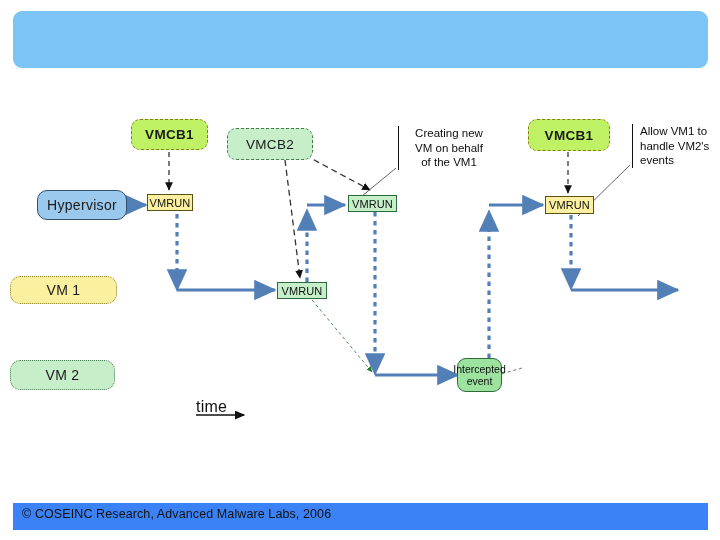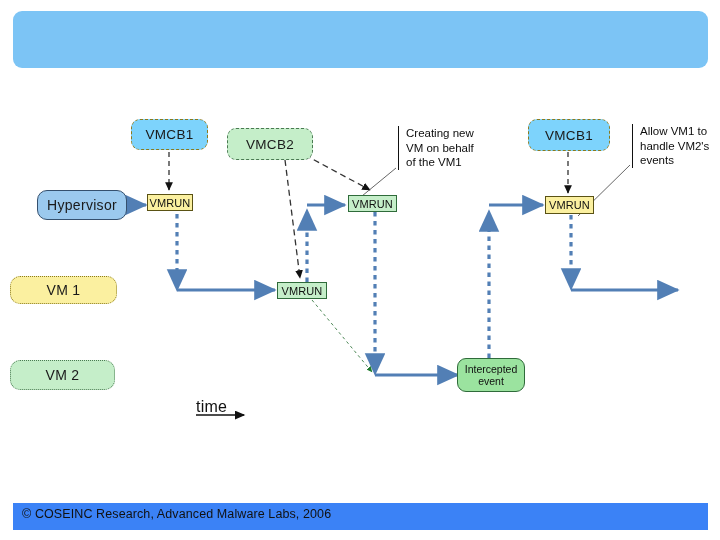--- a/index.html
+++ b/index.html
@@ -92,22 +92,23 @@
     box-sizing: border-box;
     border-radius: 9px;
     display: flex;
     align-items: center;
     justify-content: center;
     font-size: 13.5px;
     color: #1a1a1a;
     letter-spacing: 0.3px;
   }
   .vmcb-yellow {
-    background: #7dd3fc;
+    background: #bef264;
     border: 1.6px dashed #8a7a1e;
+    font-weight: bold;
   }
   .vmcb-green {
     background: #c5eec9;
     border: 1.6px dashed #4a7a52;
   }
 
   
   .vmrun-box {
     position: absolute;
     box-sizing: border-box;
@@ -286,26 +287,26 @@
   <div class="vmcb-box vmcb-yellow" style="left:528px; top:119px; width:82px; height:32px;">VMCB1</div>
 
   <div class="vmrun-box vmrun-yellow" style="left:147px; top:194px; width:46px; height:17px;">VMRUN</div>
 
   <div class="vmrun-box vmrun-green" style="left:277px; top:282px; width:50px; height:17px;">VMRUN</div>
 
   <div class="vmrun-box vmrun-green" style="left:348px; top:195px; width:49px; height:17px;">VMRUN</div>
 
   <div class="vmrun-box vmrun-yellow" style="left:545px; top:196px; width:49px; height:18px;">VMRUN</div>
 
-  <div id="intercepted-event" style="left:457px; top:358px; width:68px; height:34px;">
+  <div id="intercepted-event" style="left:457px; top:358px; width:45px; height:34px;">
     <span>Intercepted</span>
     <span>event</span>
   </div>
 
-  <div class="annotation" style="left:398px; top:126px; width:86px;">Creating new
+  <div class="annotation" style="left:398px; top:126px; width:86px;text-align:center;">Creating new
 VM on behalf
 of the VM1</div>
 
   <div class="annotation" style="left:632px; top:124px; width:84px;">Allow VM1 to
 handle VM2's
 events</div>
 
   <div id="time-label">time</div>
 
   <div id="footer-bar">

